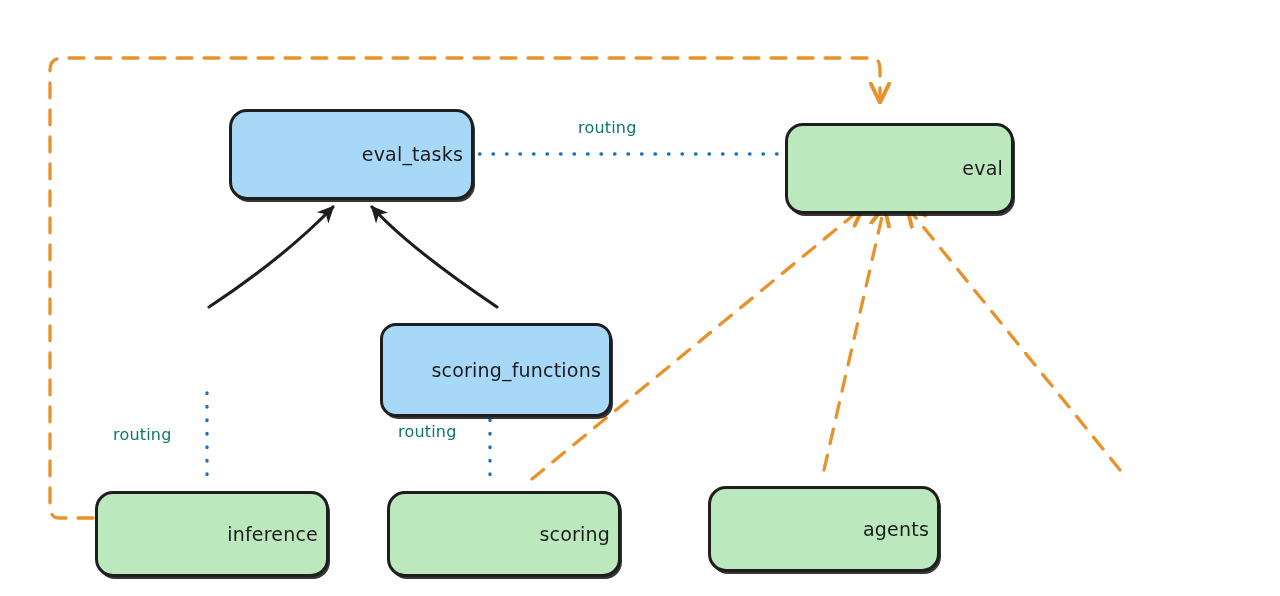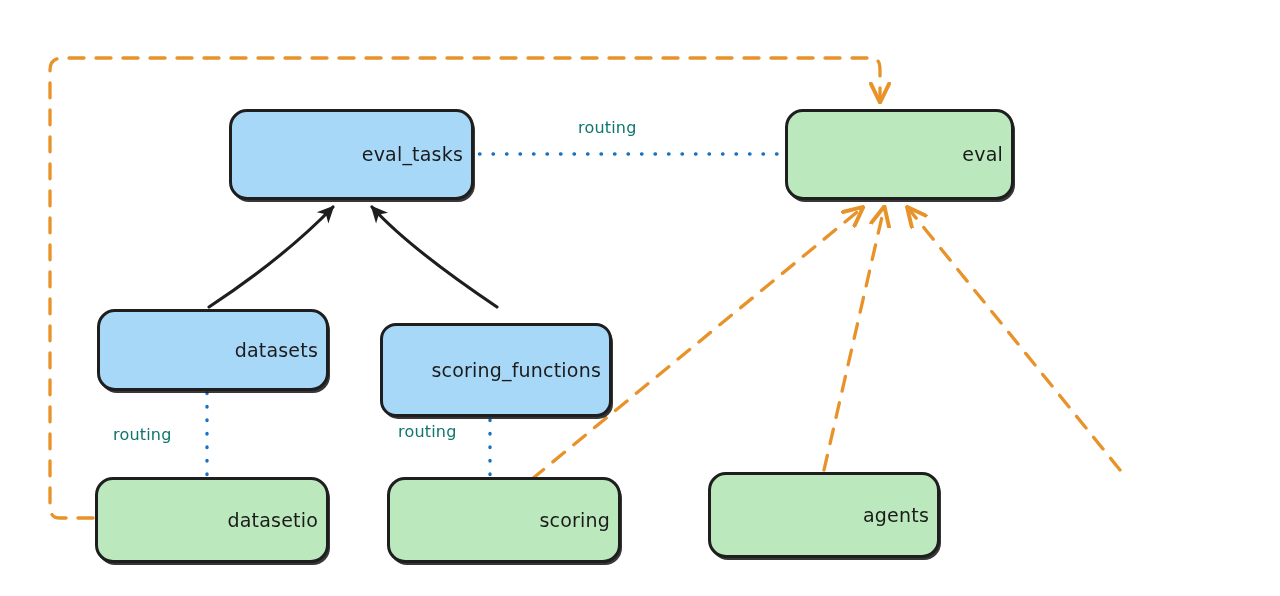--- a/index.html
+++ b/index.html
@@ -46,20 +46,21 @@
   .node .label {
     pointer-events: none;
     line-height: 1.1;
     padding: 0 8px;
   }
   .node.api {
     background: #a8d8f8;
   }
   .node.provider {
     background: #bce8bd;
+    margin-top: 14px;
   }
   .edge-label {
     position: absolute;
     color: #0f766e;
     font-size: 16px;
     font-family: "DejaVu Sans", sans-serif;
     white-space: nowrap;
     letter-spacing: 0.2px;
   }
 </style>
@@ -112,30 +113,27 @@
   </svg>
 
   <div class="node api" style="left:229px; top:109px; width:245px; height:91px;">
     <span class="label">eval_tasks</span>
   </div>
 
   <div class="node provider" style="left:785px; top:109px; width:229px; height:91px;">
     <span class="label">eval</span>
   </div>
 
-  <div class="node api" style="left:97px; top:309px; width:232px; height:82px;">
-    <span class="label">datasets</span>
-  </div>
 
   <div class="node api" style="left:380px; top:323px; width:232px; height:94px;border-radius:16px;">
     <span class="label">scoring_functions</span>
   </div>
 
   <div class="node provider" style="left:95px; top:477px; width:234px; height:86px;">
-    <span class="label">datasetio</span>
+    <span class="label">inference</span>
   </div>
 
   <div class="node provider" style="left:708px; top:472px; width:232px; height:86px;">
     <span class="label">agents</span>
   </div>
 
   <div class="node provider" style="left:387px; top:477px; width:234px; height:86px;">
     <span class="label">scoring</span>
   </div>
 

